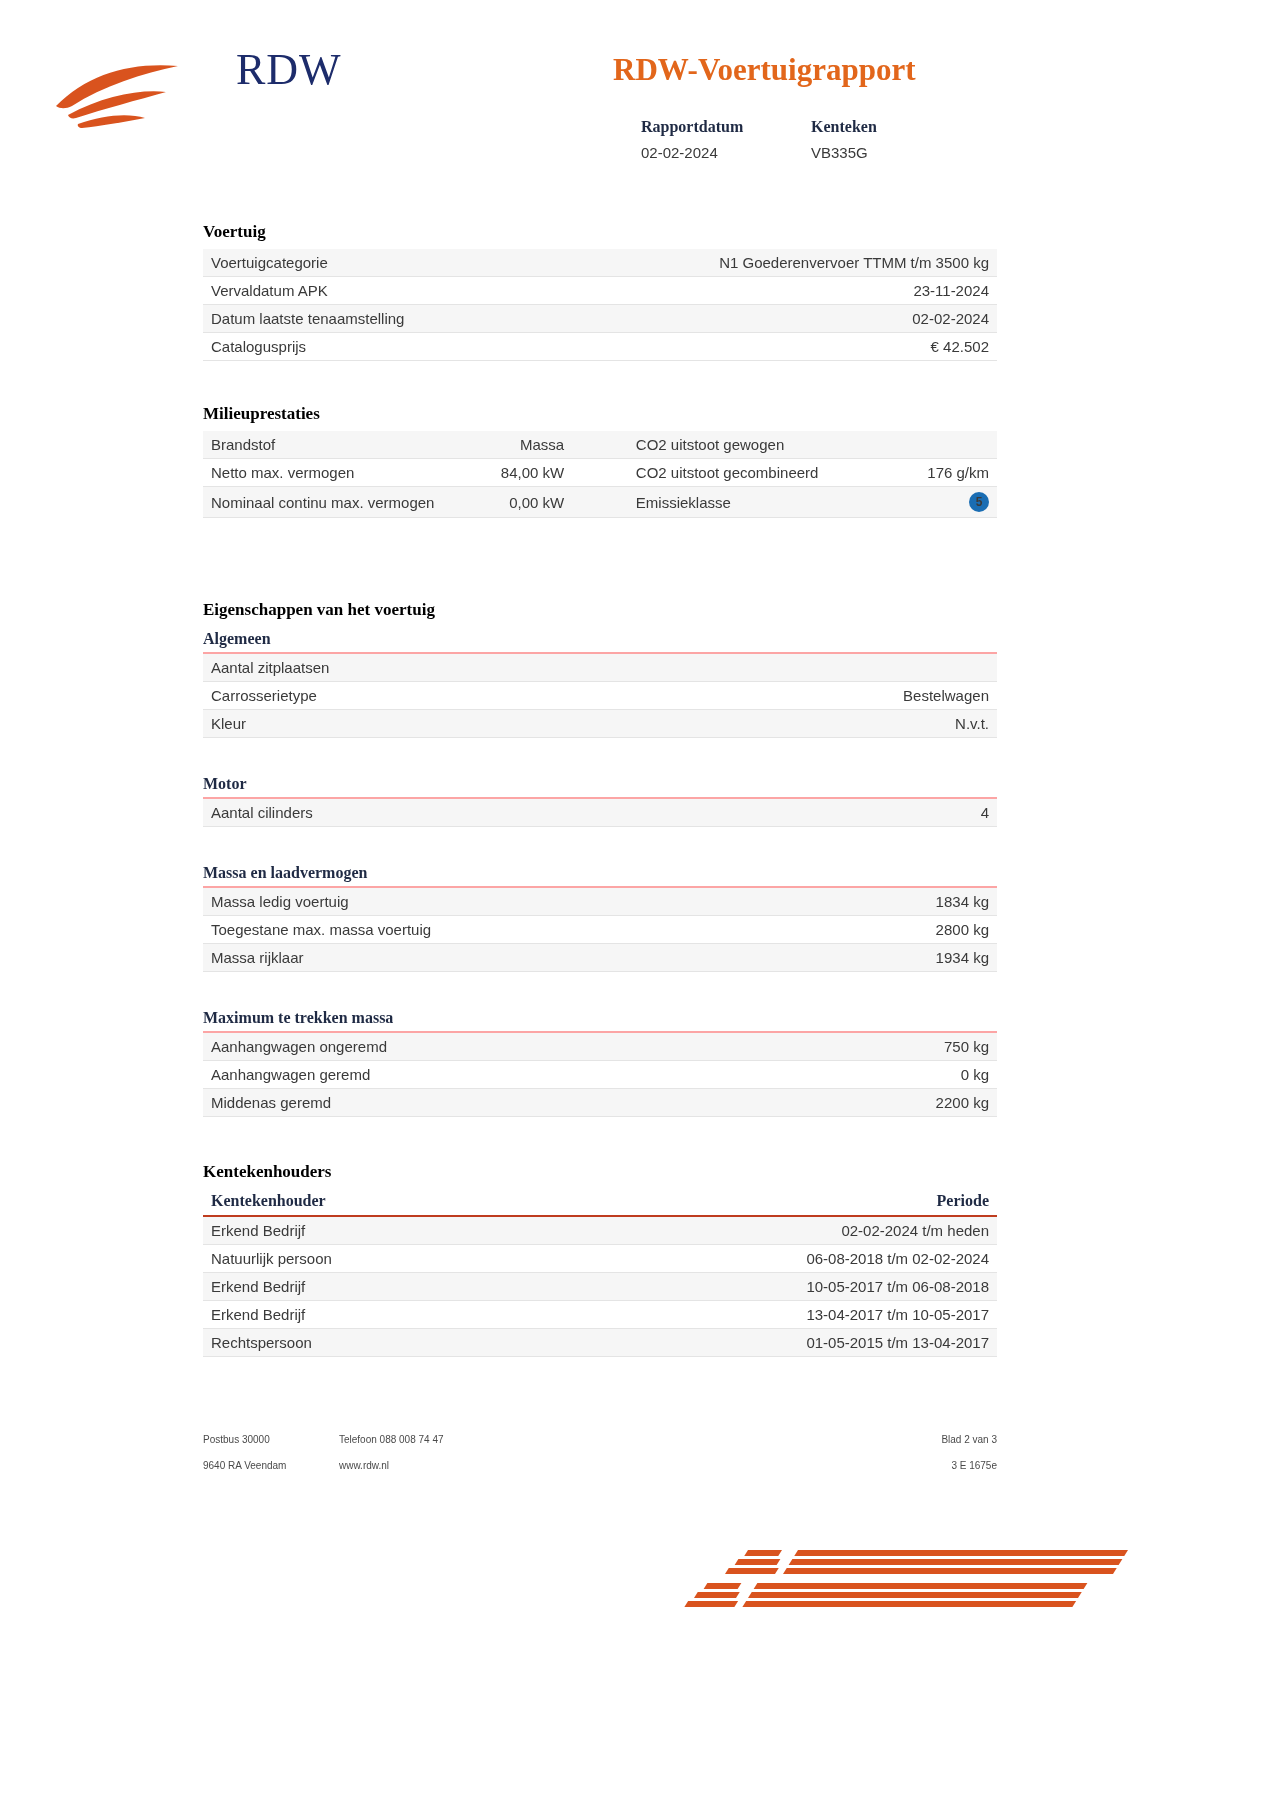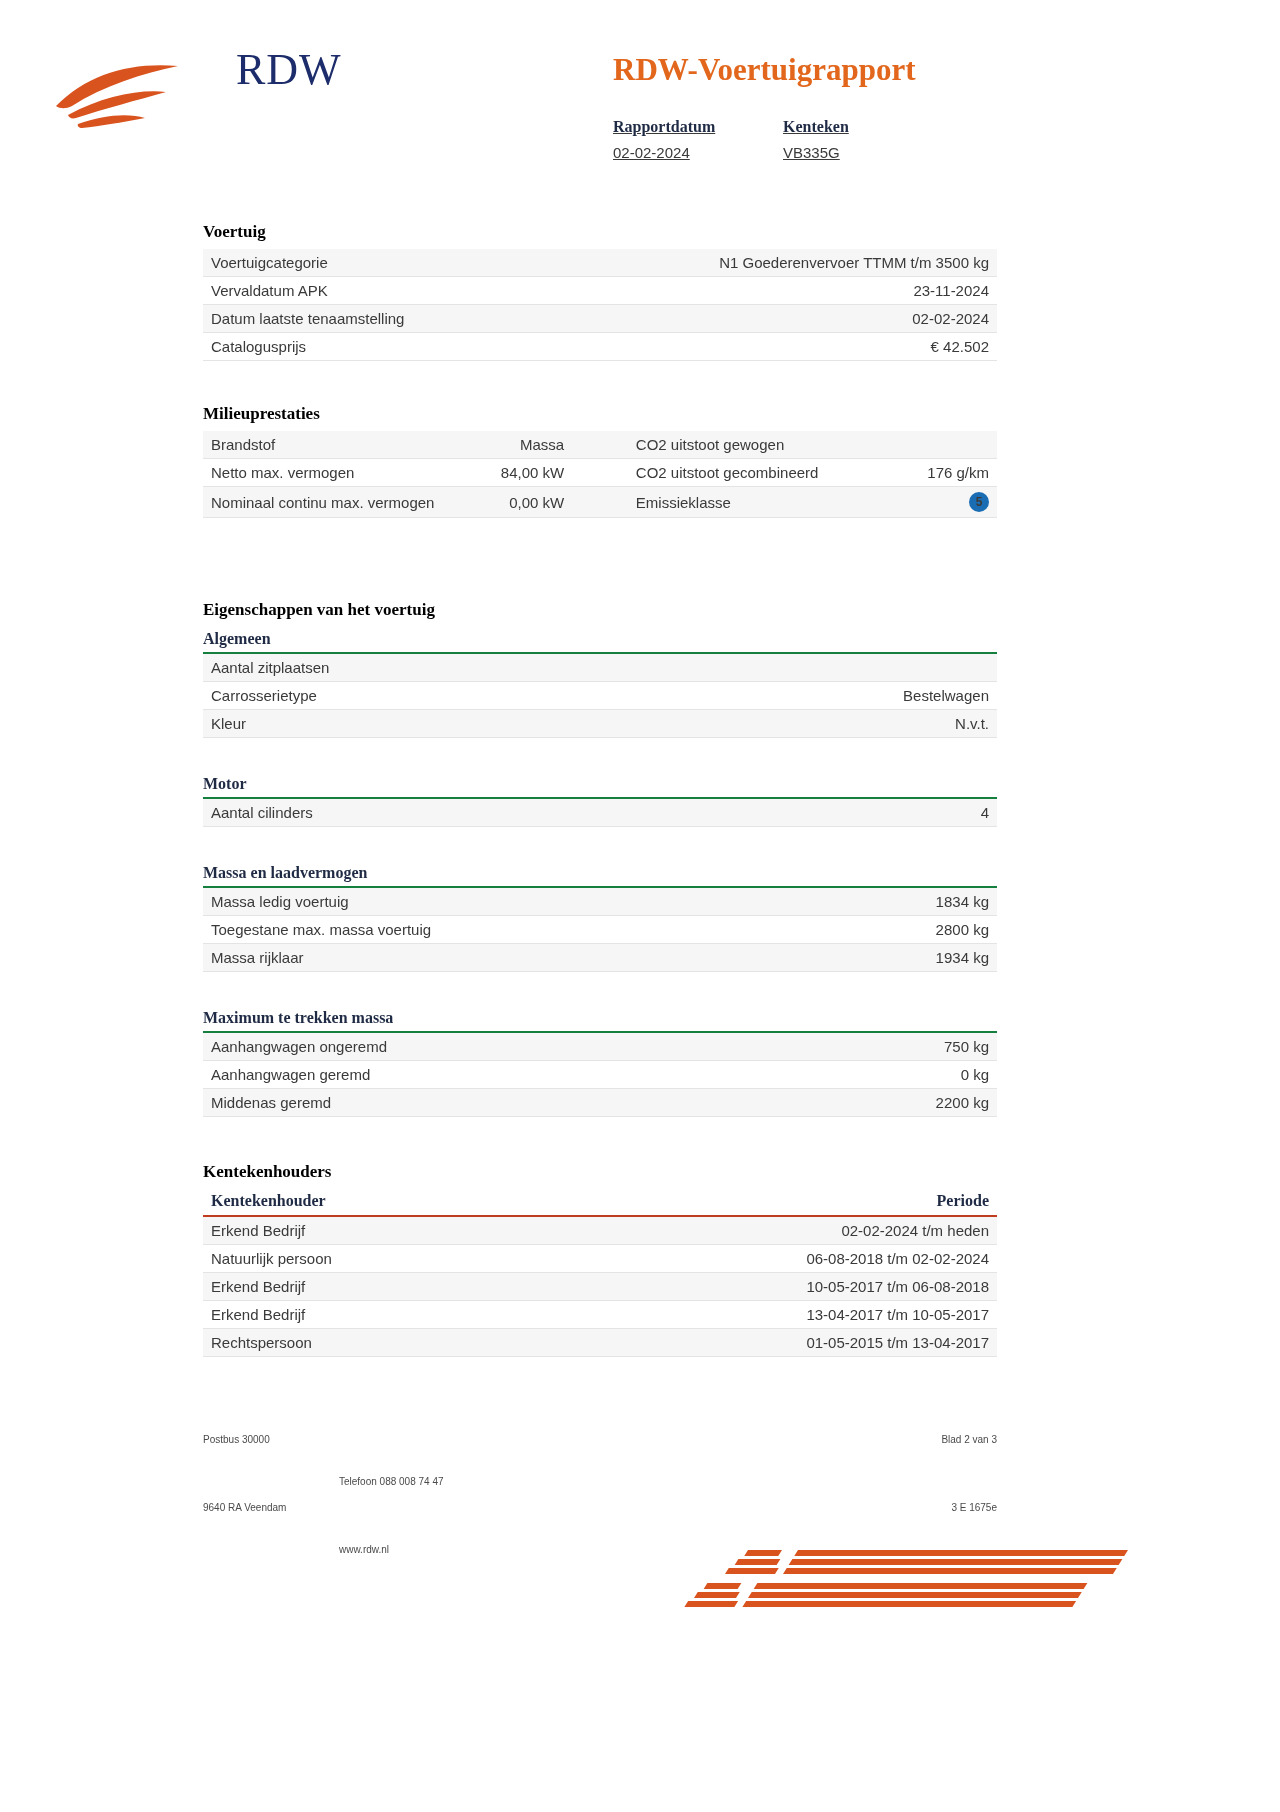--- a/index.html
+++ b/index.html
@@ -20,42 +20,42 @@
     font-weight: normal; font-size: 44px; letter-spacing: 1px;
     color: #1d2c6b;
     margin-left: 36px;
   }
   .doc-title {
     position: absolute; left: 613px; top: 52px;
     font-family: "Liberation Serif", serif;
     font-weight: bold; font-size: 31px;
     color: #e2661b;
   }
-  .meta-block { position: absolute; left: 613px; top: 118px; display: flex; text-decoration: underline; }
+  .meta-block { position: absolute; left: 641px; top: 118px; display: flex; }
   .meta-col { width: 170px; }
   .meta-label {
     font-family: "Liberation Serif", serif;
     font-weight: bold; font-size: 16px; color: #1f2a44;
     margin-bottom: 8px;
   }
   .meta-value { font-size: 15px; color: #3a3a3a; }
 
   
   .sec { position: absolute; left: 203px; width: 794px; }
   .sec-title {
     font-family: "Liberation Serif", serif;
     font-weight: bold; font-size: 17px;
     color: #000000; margin-bottom: 7px;
   }
   .sub-title {
     font-family: "Liberation Serif", serif;
     font-weight: bold; font-size: 16px;
     color: #1f2a44;
     padding: 3px 0 4px 0;
-    border-bottom: 2px solid #15803d;
+    border-bottom: 2px solid #fca5a5;
   }
   .rows { width: 100%; }
   .row {
     display: flex; justify-content: space-between; align-items: center;
     padding: 5px 8px; min-height: 27px;
     font-size: 15px;
     border-bottom: 1px solid #e4e4e4;
   }
   .rows .row:nth-child(odd) { background: #f6f6f6; }
   .row .lbl { text-align: left; color: #3a3a3a; }
@@ -83,21 +83,21 @@
     padding: 3px 8px 5px 8px;
     border-bottom: 2px solid #bf3c1f;
     font-family: "Liberation Serif", serif;
     font-weight: bold; font-size: 16px; color: #1f2a44; align-items: center;
   }
 
   
   .footer { position: absolute; left: 203px; top: 1434px; width: 794px; font-size: 10px; color: #4a4a4a; }
   .footer-line { display: flex; margin-bottom: 15px; }
   .footer-c1 { width: 136px; }
-  .footer-c2 { flex: 1; text-align: left; margin-top: 42px; }
+  .footer-c2 { flex: 1; text-align: left; }
   .footer-c3 { text-align: right; }
 
   .stripes { position: absolute; left: 648px; top: 1550px; }
 </style>
 </head>
 <body>
 
 <div class="logo-wing">
   <svg width="135" height="78" viewBox="0 0 135 78">
     <g fill="#D9531E">

